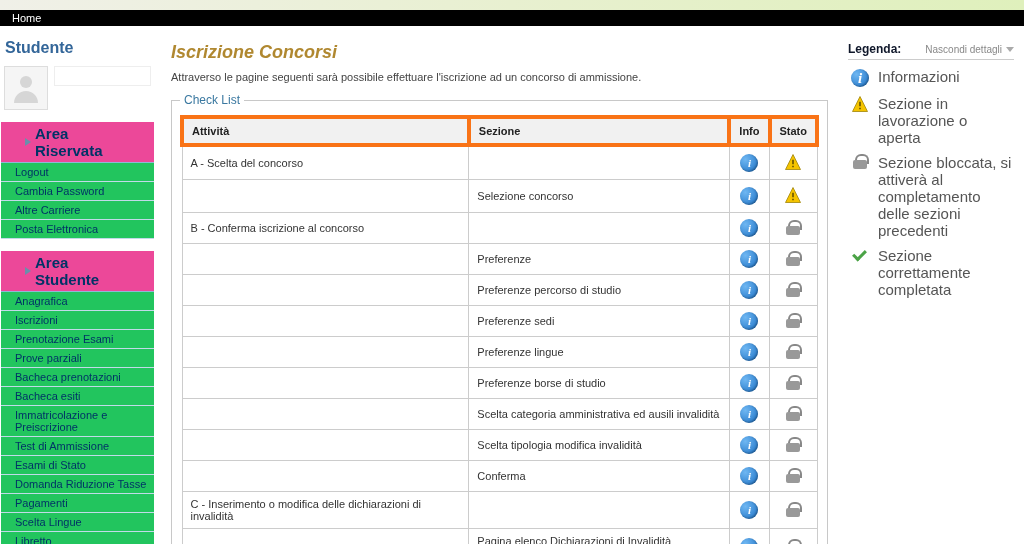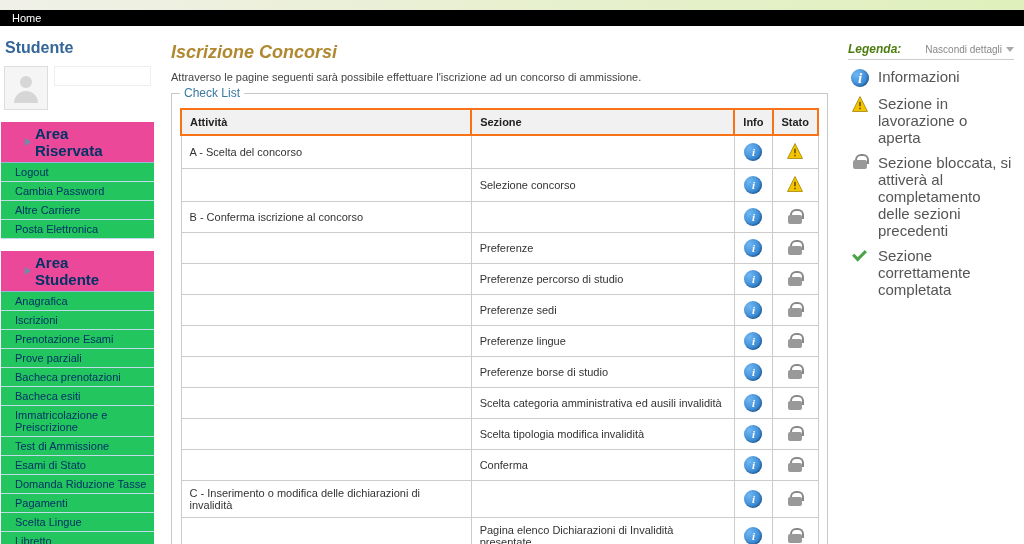--- a/index.html
+++ b/index.html
@@ -13,40 +13,40 @@
 .userbox{display:flex;align-items:flex-start;gap:6px;padding:3px 3px 12px 3px}
 .avatar{width:44px;height:44px;background:#f5f5f5;border:1px solid #ddd;display:flex;align-items:center;justify-content:center}
 .avatar svg{width:36px;height:36px;fill:#d6d6d6}
 .namecard{background:#fff;border:1px solid #eee;flex:1;height:20px}
 .navhdr{background:#ec4899;border-bottom:1px solid #8fb9d5;color:#003366;font-size:15px;font-weight:bold;padding:3px 24px;display:flex;align-items:center;gap:4px}
 .navhdr:before{content:'';width:0;height:0;border-top:4px solid transparent;border-bottom:4px solid transparent;border-left:6px solid #6a8fab}
 .navitem{background:#22c55e;border-bottom:1px solid #c1dae8;color:#003366;font-size:11px;padding:3px 6px 3px 14px;display:block;text-decoration:none;cursor:pointer}
 .navspace{height:12px}
 .main{flex:1;padding:0 16px}
 .ptitle{color:#b08830;font-size:18px;font-style:italic;font-weight:bold;padding:6px 0 8px 0}
-.pdesc{font-size:11px;color:#444;margin-bottom:3px}
+.pdesc{font-size:11px;color:#444;margin-bottom:10px}
 fieldset.cl{border:1px solid #c8c8c8;padding:8px;position:relative}
 fieldset.cl legend{color:#3a78a0;font-size:12px;padding:0 4px}
 table.clt{width:100%;border-collapse:collapse;font-size:11px}
-table.clt th{background:#f1f1f1;border:2px solid #f97316;padding:6px 8px;text-align:left;font-weight:bold;color:#222}
+table.clt th{background:#f1f1f1;border:4px solid #f97316;padding:6px 8px;text-align:left;font-weight:bold;color:#222}
 table.clt td{border:1px solid #ccc;padding:6px 8px;vertical-align:middle}
 .col-i,.col-s{width:34px;text-align:center}
 .ic{display:inline-block;width:18px;height:18px;border-radius:50%;vertical-align:middle;font-weight:bold;color:#fff;line-height:18px;text-align:center;font-family:Georgia,serif;font-style:italic}
 .ic-info{background:radial-gradient(circle at 30% 30%,#6fb7f2,#1a6fc4);box-shadow:inset -1px -1px 2px rgba(0,0,0,.3)}
 .ic-info:after{content:'i'}
 .ic-warn{width:18px;height:18px;display:inline-block;position:relative}
 .ic-warn svg{width:18px;height:18px}
 .ic-lock{display:inline-block;width:14px;height:15px;position:relative}
 .ic-lock:before{content:'';position:absolute;top:0;left:2px;width:10px;height:8px;border:2px solid #888;border-bottom:none;border-radius:6px 6px 0 0}
 .ic-lock:after{content:'';position:absolute;bottom:0;left:0;width:14px;height:9px;background:#999;border-radius:2px}
 .ic-check{display:inline-block;width:18px;height:14px;position:relative}
 .ic-check:after{content:'';position:absolute;left:2px;top:3px;width:10px;height:5px;border-left:3px solid #4ba346;border-bottom:3px solid #4ba346;transform:rotate(-45deg)}
 .right{width:180px;padding:0 10px 0 4px}
 .lgttl{display:flex;align-items:center;justify-content:space-between;border-bottom:1px solid #ccc;padding:6px 0 3px 0}
-.lgttl b{color:#4d7c0f;font-style:italic;font-size:12px}
+.lgttl b{color:#0f172a;font-size:12px}
 .lgttl span{color:#888;font-size:10px;cursor:pointer}
 .lgttl span:after{content:'';display:inline-block;margin-left:4px;width:0;height:0;border-left:4px solid transparent;border-right:4px solid transparent;border-top:5px solid #aaa;vertical-align:middle}
 .lgrow{display:flex;gap:8px;align-items:flex-start;padding:8px 2px 0 2px;font-size:15px;color:#555}
 .lgrow .lic{width:20px;flex:0 0 20px;text-align:center}
 </style>
 </head>
 <body>
 
 <div class="topstrip"></div>
 

